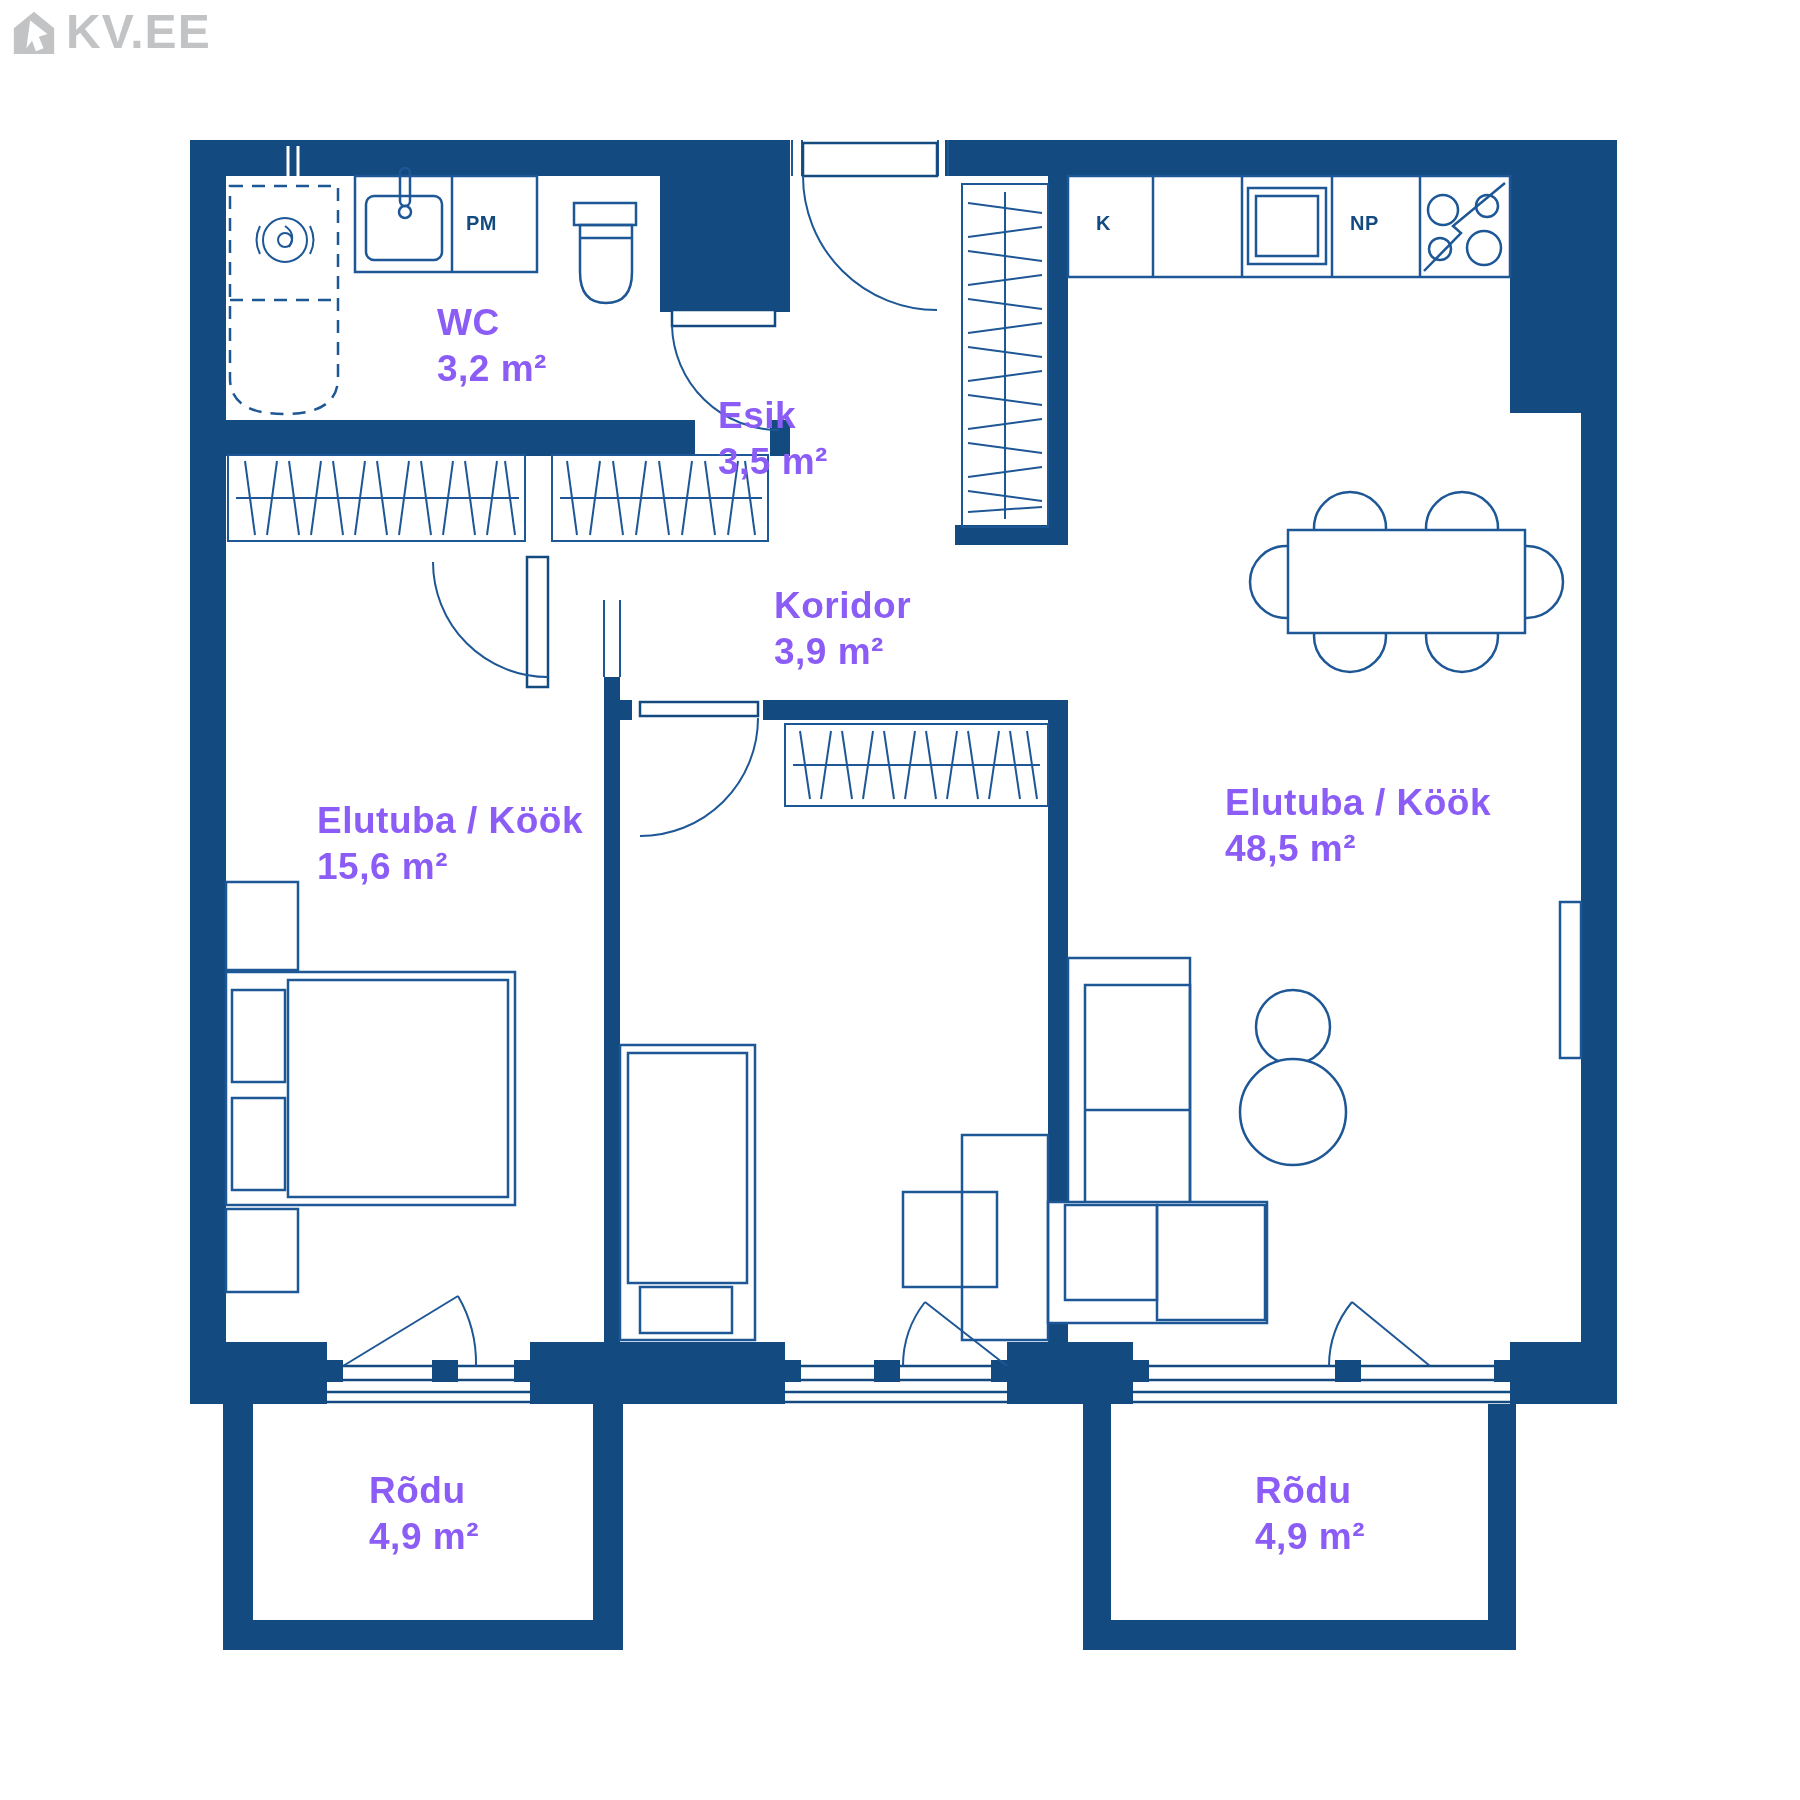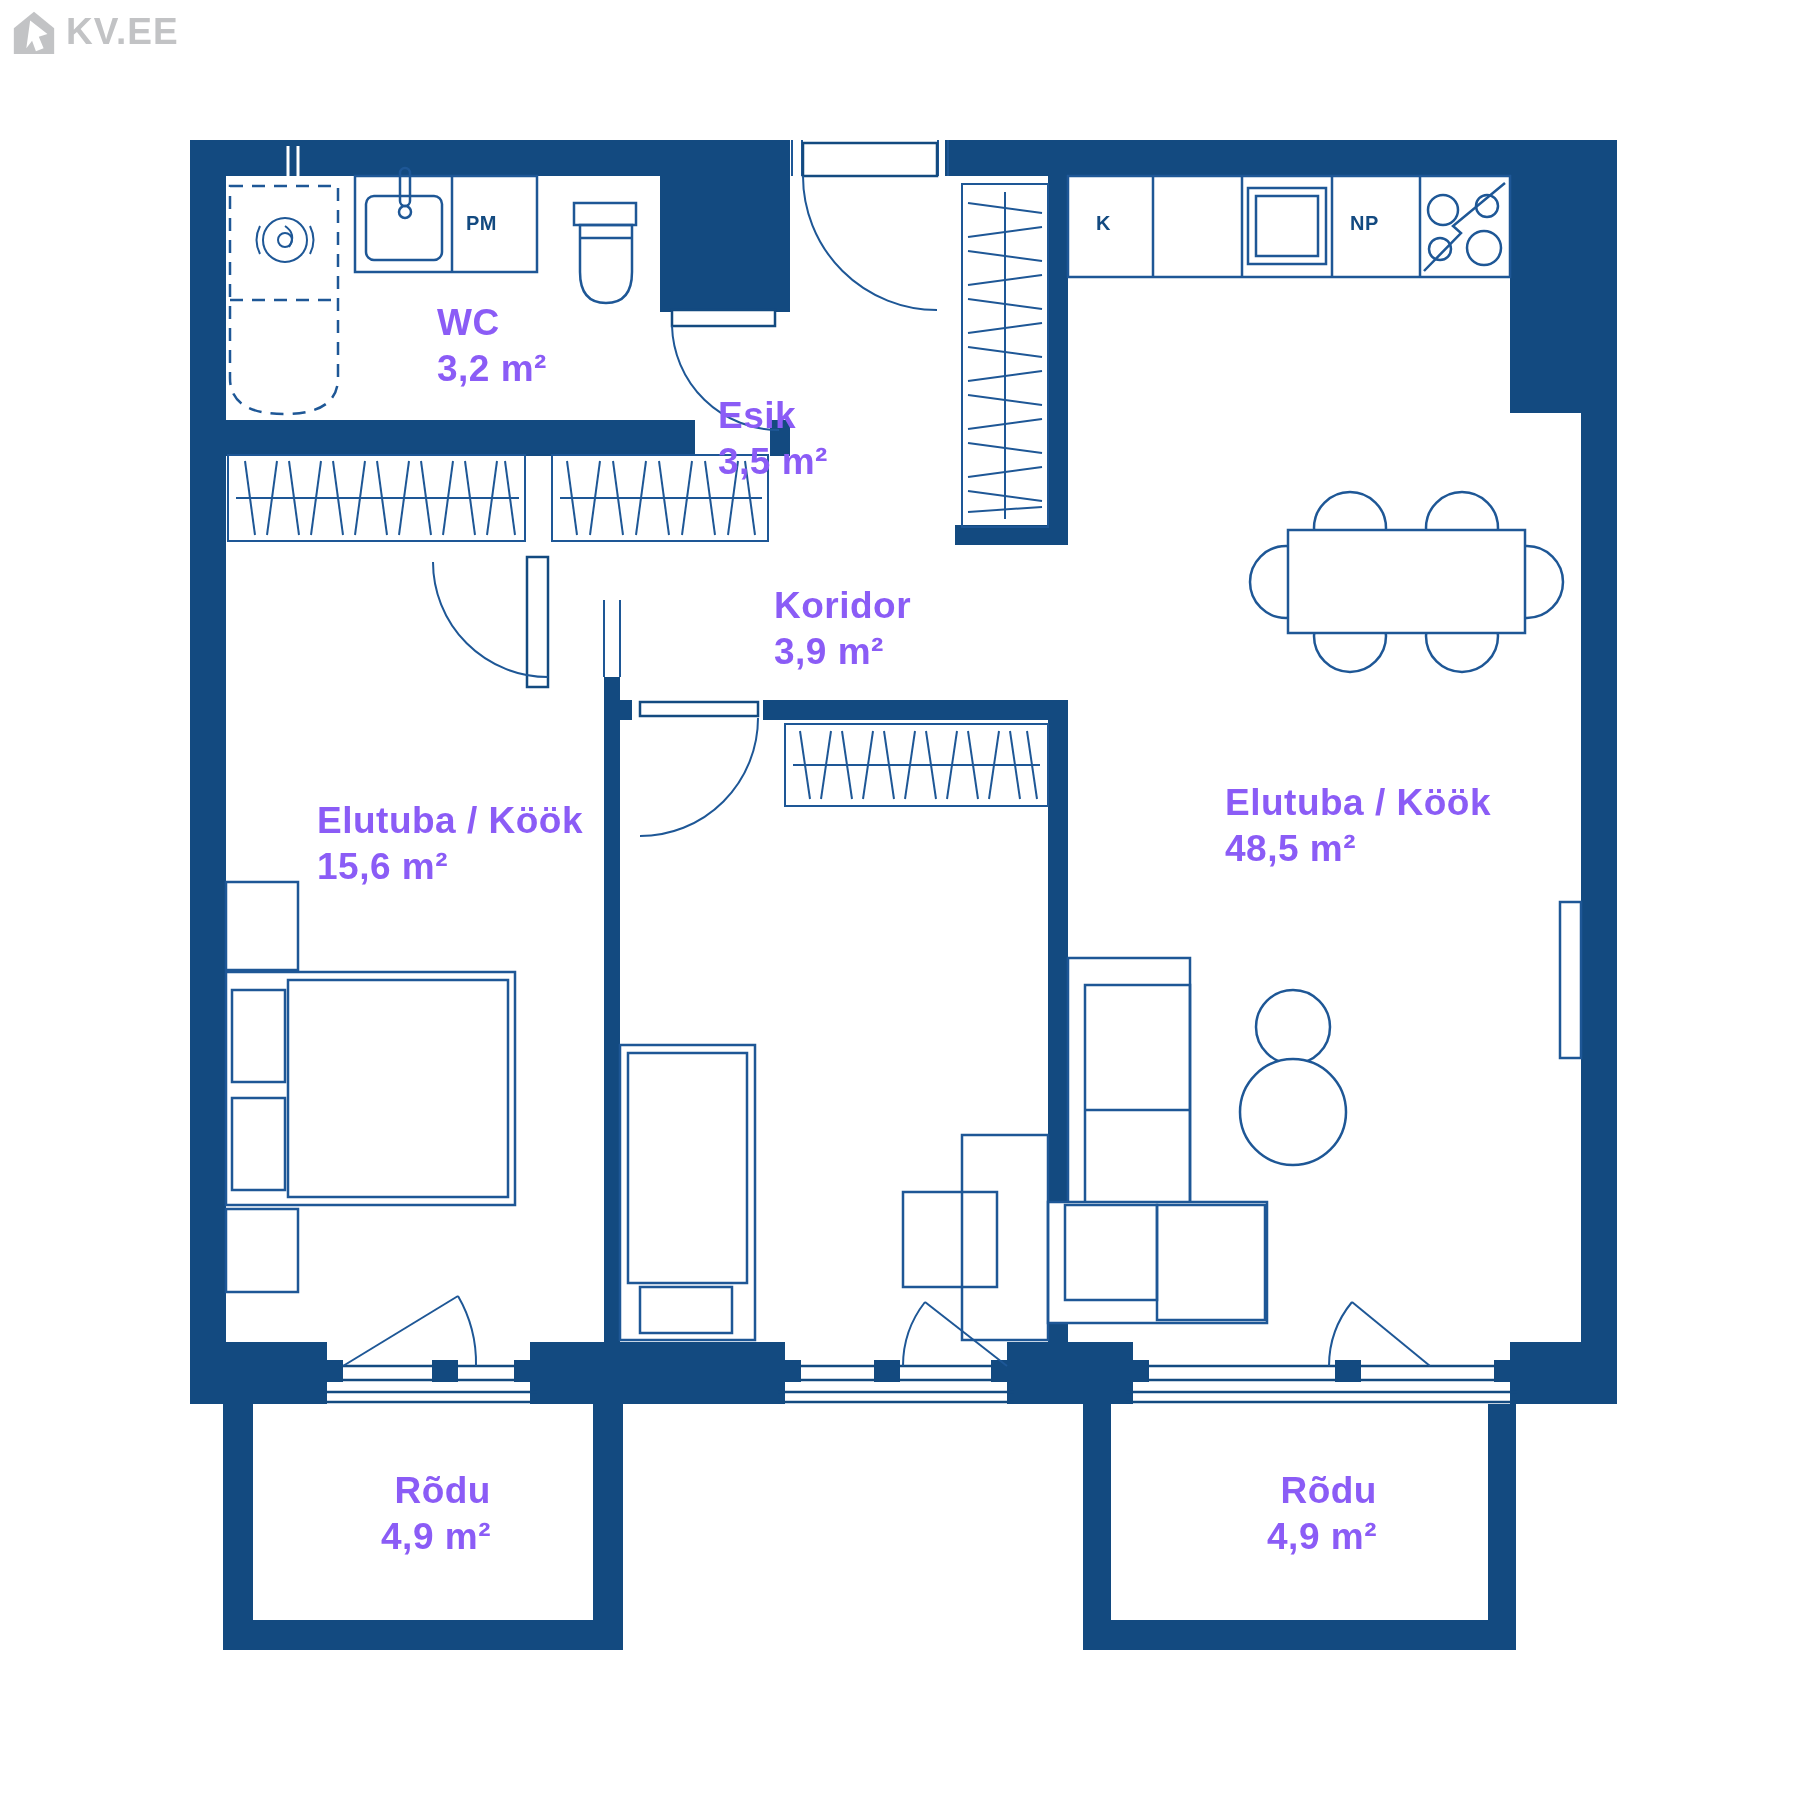--- a/index.html
+++ b/index.html
@@ -11,25 +11,25 @@
   .fur{fill:none;stroke:#1E5796;stroke-width:2.5;}
   .furw{fill:#ffffff;stroke:#1E5796;stroke-width:2.5;}
   .thin{fill:none;stroke:#1E5796;stroke-width:2;}
   .dash{fill:none;stroke:#1E5796;stroke-width:2.5;stroke-dasharray:13 9;}
   .leaf{fill:#ffffff;stroke:#134A80;stroke-width:2.5;}
   .win{fill:none;stroke:#134A80;stroke-width:2.5;}
   .mull{fill:#134A80;}
   .wline{stroke:#ffffff;stroke-width:3;}
   
   .room-label{position:absolute;color:#8b5cf6;font-weight:600;font-size:37px;line-height:46px;letter-spacing:.5px;white-space:nowrap;}
-  .room-label.centered{transform:translateX(-50%);text-align:right;margin-left:12px;}
+  .room-label.centered{transform:translateX(-50%);text-align:left;}
   .fixture-label{position:absolute;color:#134A80;font-weight:600;font-size:20px;letter-spacing:.5px;white-space:nowrap;}
   
   #logo{position:absolute;left:8px;top:8px;display:flex;align-items:center;gap:6px;}
-  #logo .logo-text{color:#C2C3C5;font-weight:800;font-size:37px;letter-spacing:1px;line-height:44px;}
+  #logo .logo-text{color:#C2C3C5;font-weight:800;font-size:48px;letter-spacing:1px;line-height:44px;}
 </style>
 </head>
 <body>
 
 <div id="stage">
 
   <svg id="plan-svg" width="1800" height="1800" viewBox="0 0 1800 1800">
 
     <g>
       <rect class="wall" x="190" y="140" width="600" height="36"></rect>

